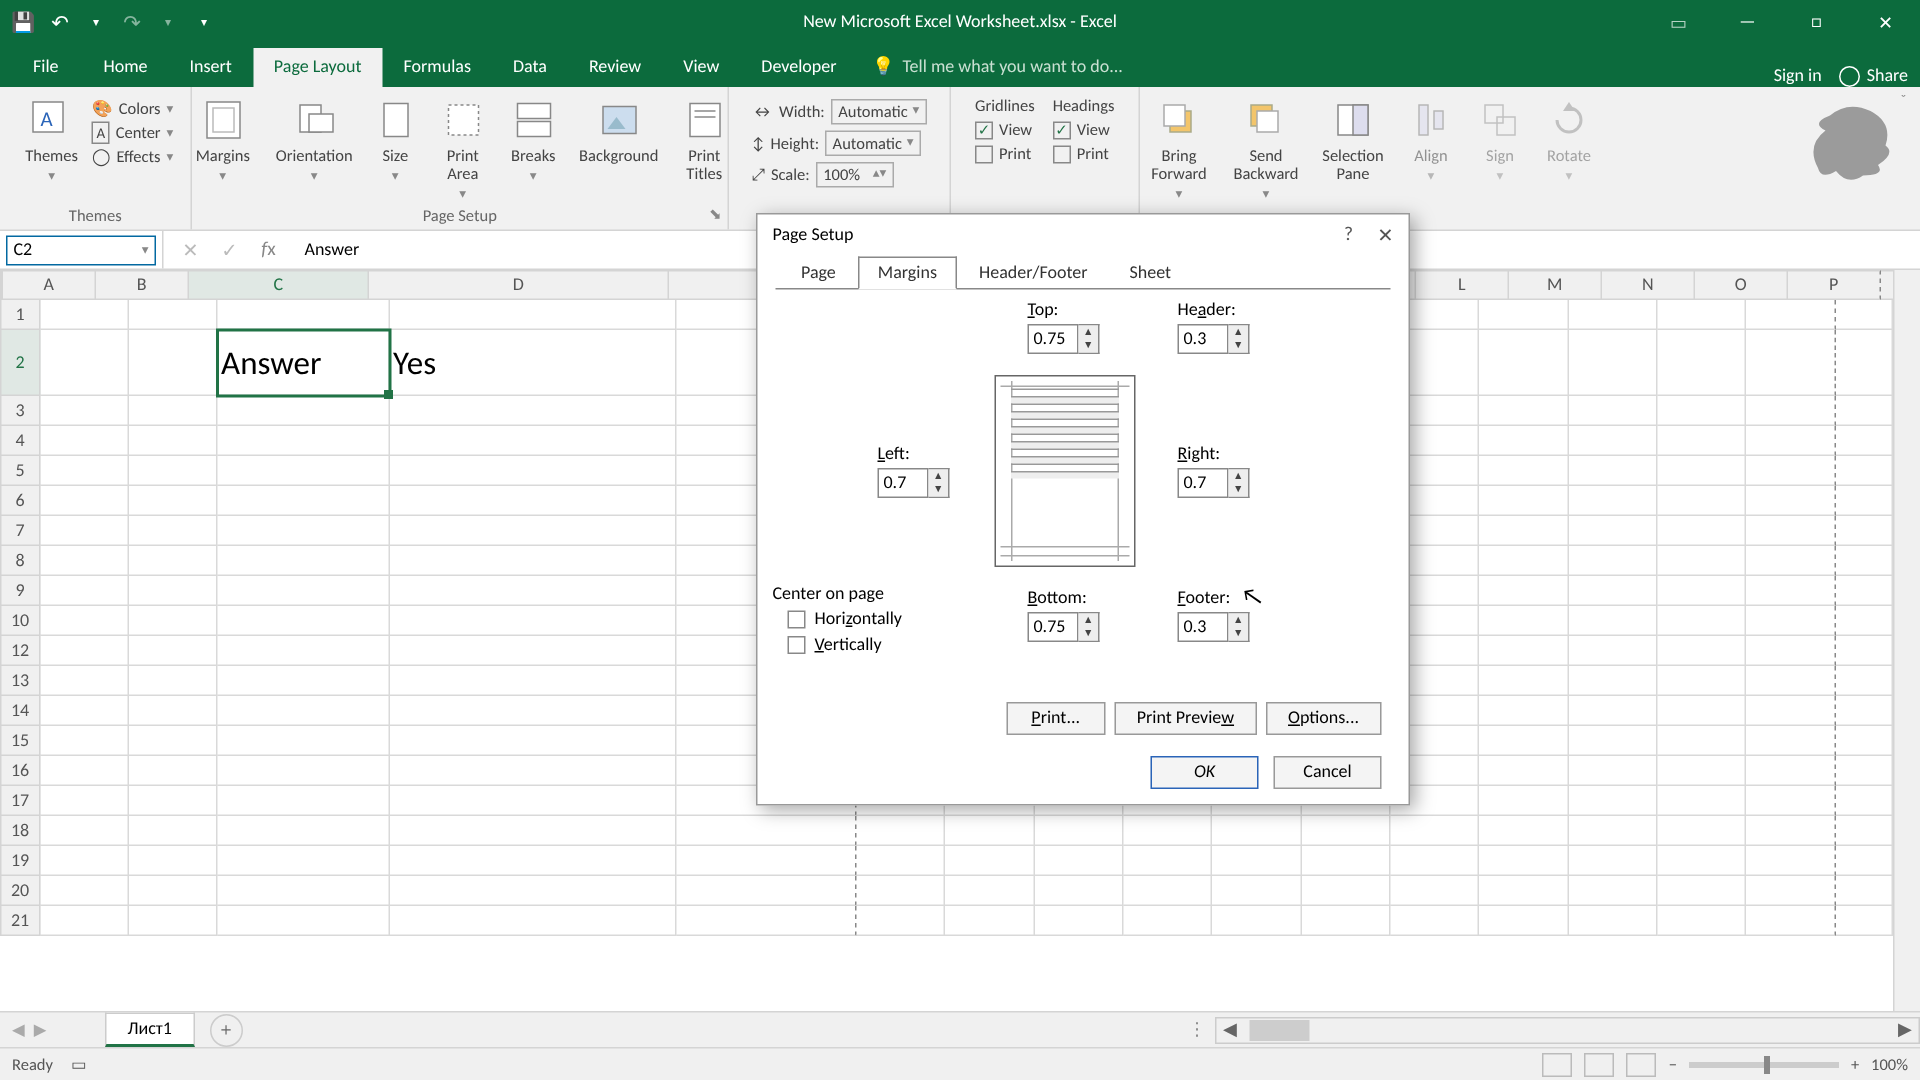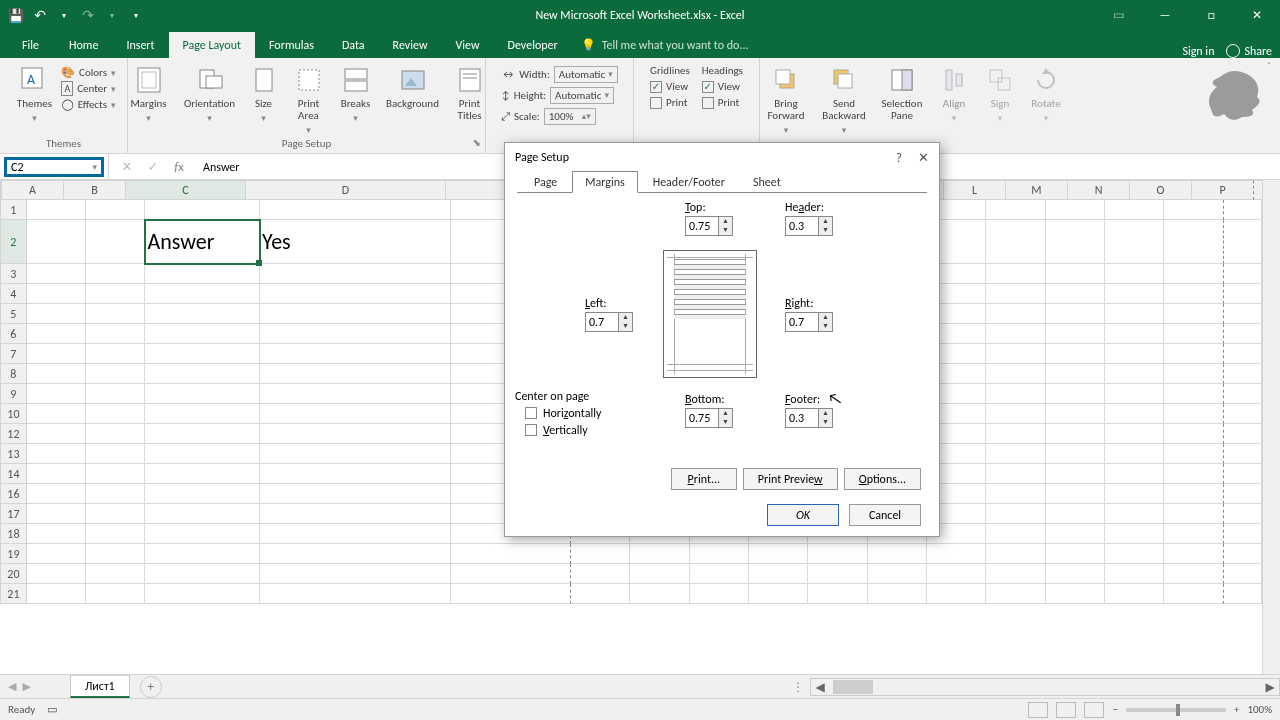--- a/index.html
+++ b/index.html
@@ -36,21 +36,21 @@
   .small-stack { display:flex; flex-direction:column; gap:2px; }
   .drp { font-size:9px; color:#888; }
   .ribbon-launcher { position:absolute; right:4px; bottom:4px; font-size:10px; color:#888; }
 
   .chk { width:12px; height:12px; border:1px solid #888; display:inline-flex; align-items:center; justify-content:center; font-size:10px; color:#217346; }
 
   .dragon { position:absolute; right:14px; top:4px; width:64px; height:64px; opacity:0.55; }
 
   
   .formula-bar { height:26px; border-bottom:1px solid #d4d4d4; display:flex; align-items:center; }
-  .name-box { width:100px; border:3px solid #0369a1; margin:2px 4px; height:20px; display:flex; align-items:center; padding:0 4px; font-size:12px; justify-content:space-between; }
+  .name-box { width:100px; border:1px solid #0369a1; margin:2px 4px; height:20px; display:flex; align-items:center; padding:0 4px; font-size:12px; justify-content:space-between; }
   .fx-area { display:flex; align-items:center; gap:10px; padding:0 10px; border-left:1px solid #d4d4d4; height:100%; }
   .fx-btn { color:#888; font-size:13px; width:16px; text-align:center; }
   .fx-input { flex:1; padding:0 6px; font-size:12px; }
 
   
   .sheet { position:relative; height: calc(720px - 30px - 28px - 96px - 26px - 24px - 22px); display:flex; }
   .corner { width:28px; height:20px; background:#f0f0f0; border:1px solid #d4d4d4; }
   .colhdrs { display:flex; }
   .colhdr { height:20px; border:1px solid #d4d4d4; border-left:none; background:#f0f0f0; display:flex; align-items:center; justify-content:center; font-size:12px; color:#555; }
   .row { display:flex; }
@@ -700,20 +700,40 @@
           <div class="cell" style="width: 62px;"></div>
           <div class="cell" style="width: 62px;"></div>
           <div class="cell" style="width: 62px;"></div>
           <div class="cell" style="width: 62px;"></div>
           <div class="cell" style="width: 62px;"></div>
           <div class="cell" style="width: 62px;"></div>
           <div class="cell print-line" style="width: 62px;"></div>
           <div class="cell" style="width: 40px;"></div>
         </div>
         <div class="row">
+          <div class="rowhdr">15</div>
+          <div class="cell" style="width: 62px;"></div>
+          <div class="cell" style="width: 62px;"></div>
+          <div class="cell" style="width: 120px;"></div>
+          <div class="cell" style="width: 200px;"></div>
+          <div class="cell print-line" style="width: 126px;"></div>
+          <div class="cell" style="width: 62px;"></div>
+          <div class="cell" style="width: 62px;"></div>
+          <div class="cell" style="width: 62px;"></div>
+          <div class="cell" style="width: 62px;"></div>
+          <div class="cell" style="width: 62px;"></div>
+          <div class="cell" style="width: 62px;"></div>
+          <div class="cell" style="width: 62px;"></div>
+          <div class="cell" style="width: 62px;"></div>
+          <div class="cell" style="width: 62px;"></div>
+          <div class="cell" style="width: 62px;"></div>
+          <div class="cell print-line" style="width: 62px;"></div>
+          <div class="cell" style="width: 40px;"></div>
+        </div>
+        <div class="row">
           <div class="rowhdr">16</div>
           <div class="cell" style="width: 62px;"></div>
           <div class="cell" style="width: 62px;"></div>
           <div class="cell" style="width: 120px;"></div>
           <div class="cell" style="width: 200px;"></div>
           <div class="cell print-line" style="width: 126px;"></div>
           <div class="cell" style="width: 62px;"></div>
           <div class="cell" style="width: 62px;"></div>
           <div class="cell" style="width: 62px;"></div>
           <div class="cell" style="width: 62px;"></div>

